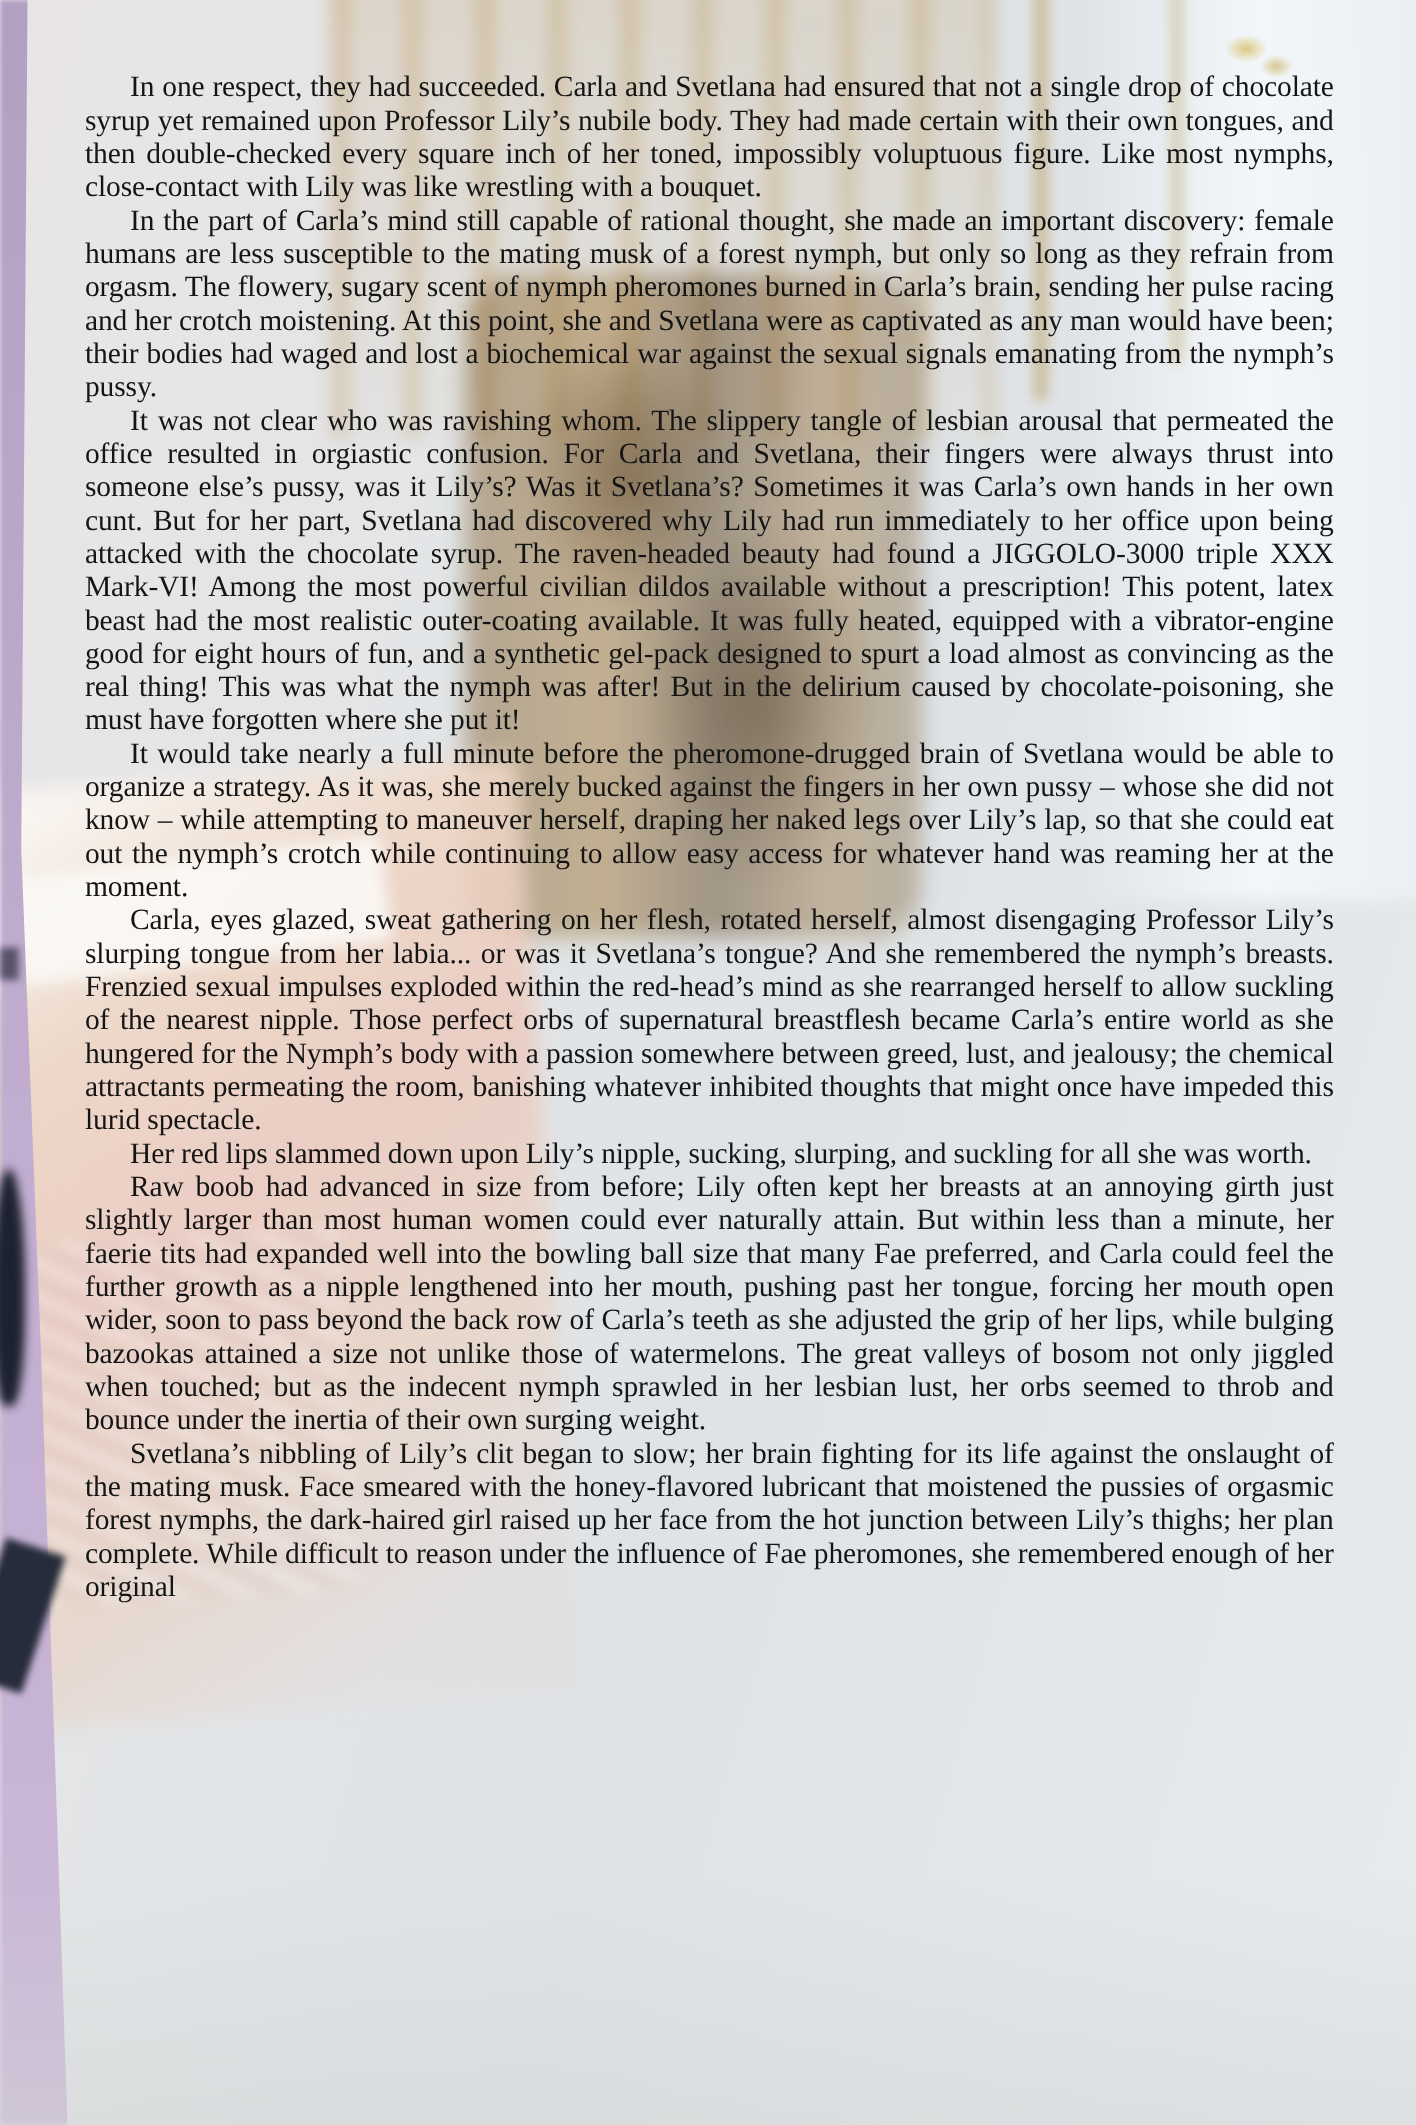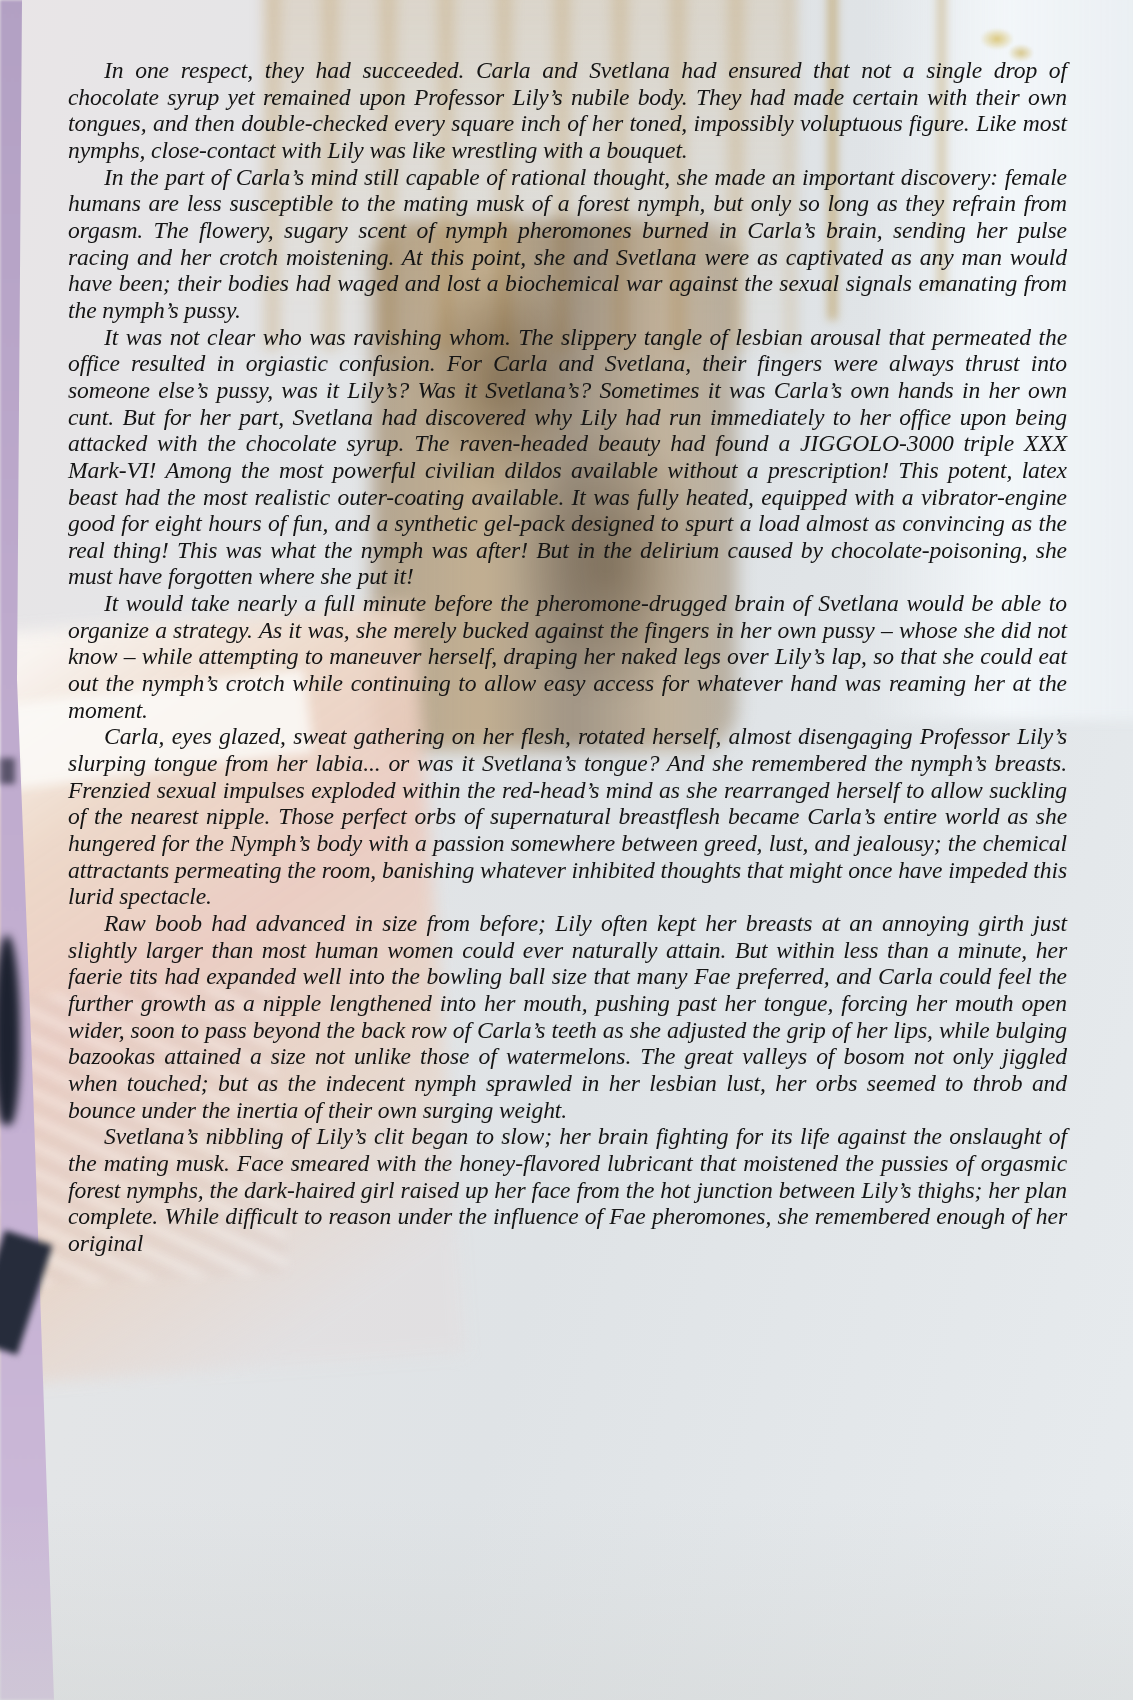--- a/index.html
+++ b/index.html
@@ -94,21 +94,20 @@
     background:linear-gradient(180deg, rgba(213,216,215,0), rgba(209,212,211,.45));
   }
   .text-block {
     position:absolute;
     left:68px; top:57px; width:999px;
     color:#151515;
     font-size:23.6px;
     line-height:26.65px;
     text-align:justify;
     letter-spacing:-0.1px;
-    font-style:italic;
   }
   .text-block p { margin:0; text-indent:36px; }
 </style>
 </head>
 <body>
 
 <div class="page">
 
   <div class="bg-layer bg-topright-light"></div>
   <div class="bg-layer bg-curtain-band"></div>
@@ -125,17 +124,18 @@
   <div class="bg-layer bg-sparkle-a"></div>
   <div class="bg-layer bg-sparkle-b"></div>
   <div class="bg-layer bg-bottom-tint"></div>
 
   <div class="text-block">
     <p>In one respect, they had succeeded. Carla and Svetlana had ensured that not a single drop of chocolate syrup yet remained upon Professor Lily’s nubile body. They had made certain with their own tongues, and then double-checked every square inch of her toned, impossibly voluptuous figure. Like most nymphs, close-contact with Lily was like wrestling with a bouquet.</p>
     <p>In the part of Carla’s mind still capable of rational thought, she made an important discovery: female humans are less susceptible to the mating musk of a forest nymph, but only so long as they refrain from orgasm. The flowery, sugary scent of nymph pheromones burned in Carla’s brain, sending her pulse racing and her crotch moistening. At this point, she and Svetlana were as captivated as any man would have been; their bodies had waged and lost a biochemical war against the sexual signals emanating from the nymph’s pussy.</p>
     <p>It was not clear who was ravishing whom. The slippery tangle of lesbian arousal that permeated the office resulted in orgiastic confusion. For Carla and Svetlana, their fingers were always thrust into someone else’s pussy, was it Lily’s? Was it Svetlana’s? Sometimes it was Carla’s own hands in her own cunt. But for her part, Svetlana had discovered why Lily had run immediately to her office upon being attacked with the chocolate syrup. The raven-headed beauty had found a JIGGOLO-3000 triple XXX Mark-VI! Among the most powerful civilian dildos available without a prescription! This potent, latex beast had the most realistic outer-coating available. It was fully heated, equipped with a vibrator-engine good for eight hours of fun, and a synthetic gel-pack designed to spurt a load almost as convincing as the real thing! This was what the nymph was after! But in the delirium caused by chocolate-poisoning, she must have forgotten where she put it!</p>
     <p>It would take nearly a full minute before the pheromone-drugged brain of Svetlana would be able to organize a strategy. As it was, she merely bucked against the fingers in her own pussy – whose she did not know – while attempting to maneuver herself, draping her naked legs over Lily’s lap, so that she could eat out the nymph’s crotch while continuing to allow easy access for whatever hand was reaming her at the moment.</p>
     <p>Carla, eyes glazed, sweat gathering on her flesh, rotated herself, almost disengaging Professor Lily’s slurping tongue from her labia... or was it Svetlana’s tongue? And she remembered the nymph’s breasts. Frenzied sexual impulses exploded within the red-head’s mind as she rearranged herself to allow suckling of the nearest nipple. Those perfect orbs of supernatural breastflesh became Carla’s entire world as she hungered for the Nymph’s body with a passion somewhere between greed, lust, and jealousy; the chemical attractants permeating the room, banishing whatever inhibited thoughts that might once have impeded this lurid spectacle.</p>
+    <p>Her red lips slammed down upon Lily’s nipple, sucking, slurping, and suckling for all she was worth.</p>
     <p>Raw boob had advanced in size from before; Lily often kept her breasts at an annoying girth just slightly larger than most human women could ever naturally attain. But within less than a minute, her faerie tits had expanded well into the bowling ball size that many Fae preferred, and Carla could feel the further growth as a nipple lengthened into her mouth, pushing past her tongue, forcing her mouth open wider, soon to pass beyond the back row of Carla’s teeth as she adjusted the grip of her lips, while bulging bazookas attained a size not unlike those of watermelons. The great valleys of bosom not only jiggled when touched; but as the indecent nymph sprawled in her lesbian lust, her orbs seemed to throb and bounce under the inertia of their own surging weight.</p>
     <p>Svetlana’s nibbling of Lily’s clit began to slow; her brain fighting for its life against the onslaught of the mating musk. Face smeared with the honey-flavored lubricant that moistened the pussies of orgasmic forest nymphs, the dark-haired girl raised up her face from the hot junction between Lily’s thighs; her plan complete. While difficult to reason under the influence of Fae pheromones, she remembered enough of her original</p>
   </div>
 
 </div>
 
 </body></html>

